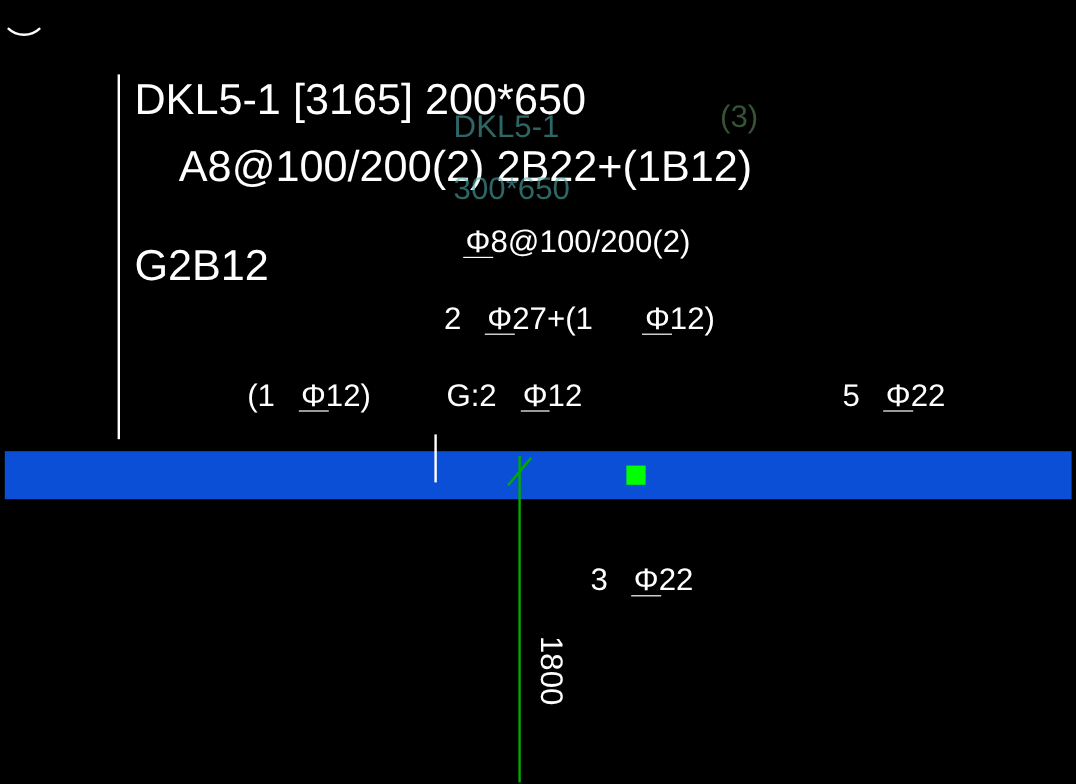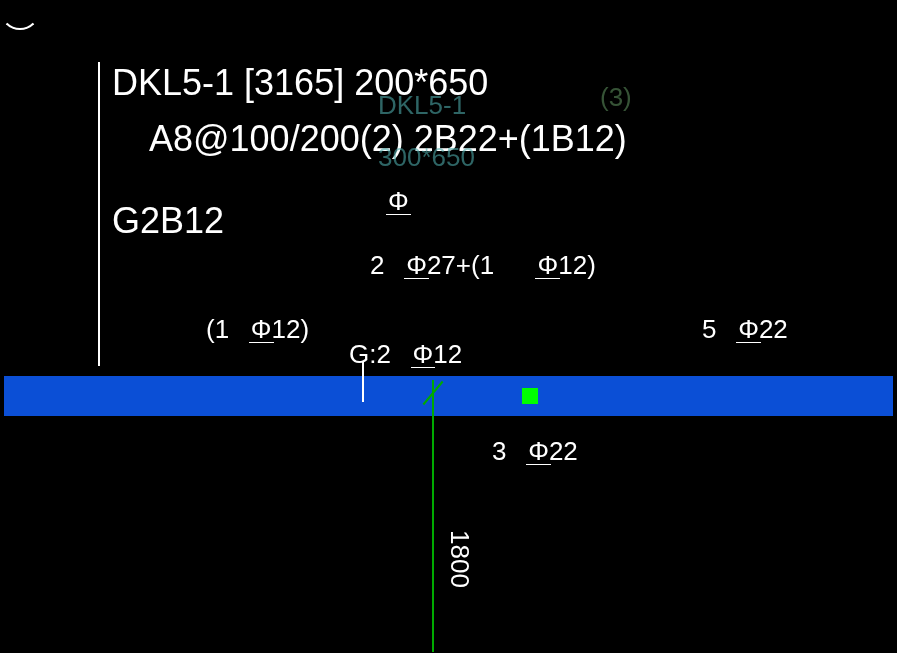--- a/index.html
+++ b/index.html
@@ -108,53 +108,53 @@
 
 <div class="text text-large" style="left:112px; top:62px;">DKL5-1 [3165] 200*650</div>
 <div class="text text-large" style="left:112px; top:118px;margin-left:37px;">A8@100/200(2) 2B22+(1B12)</div>
 <div class="text text-large" style="left:112px; top:200px;">G2B12</div>
 
 <div class="text text-med text-cyan" style="left:378px; top:90px;">DKL5-1</div>
 <div class="text text-med text-green" style="left:600px; top:82px;">(3)</div>
 <div class="text text-med text-cyan" style="left:378px; top:142px;">300*650</div>
 
 <div class="text text-med" style="left:388px; top:186px;">
-  <span class="phi-underline"></span>
+  <span class="phi-underline"></span><span>8@100/200(2)</span>
 </div>
 
 <div class="text text-med" style="left:370px; top:250px;">
   <span>2</span>&nbsp;&nbsp;
   <span class="phi-underline"></span><span>27+(1</span>
   &nbsp;&nbsp;&nbsp;&nbsp;
   <span class="phi-underline"></span><span>12)</span>
 </div>
 
 <div class="text text-med" style="left:158px; top:314px;margin-left:48px;">
   <span>(1</span>&nbsp;&nbsp;
   <span class="phi-underline"></span><span>12)</span>
 </div>
 
-<div class="text text-med" style="left:349px; top:314px;margin-top:25px;">
+<div class="text text-med" style="left:372px; top:314px;">
   <span>G:2</span>&nbsp;&nbsp;
   <span class="phi-underline"></span><span>12</span>
 </div>
 
 <div class="text text-med" style="left:702px; top:314px;">
   <span>5</span>&nbsp;&nbsp;
   <span class="phi-underline"></span><span>22</span>
 </div>
 
 <div class="blue-bar"></div>
 
 <div class="line-white-vert" style="left:362px; top:362px; height:40px;"></div>
 
 <div class="green-square"></div>
 
 <div class="green-diag"></div>
 
 <div class="line-green-vert" style="left:432px; top:380px; height:272px;"></div>
 
-<div class="text text-med" style="left:492px; top:436px;">
+<div class="text text-med" style="left:492px; top:468px;">
   <span>3</span>&nbsp;&nbsp;
   <span class="phi-underline"></span><span>22</span>
 </div>
 
 <div class="text text-med vertical-text" style="left:444px; top:530px;">1800</div>
 
 </body></html>

